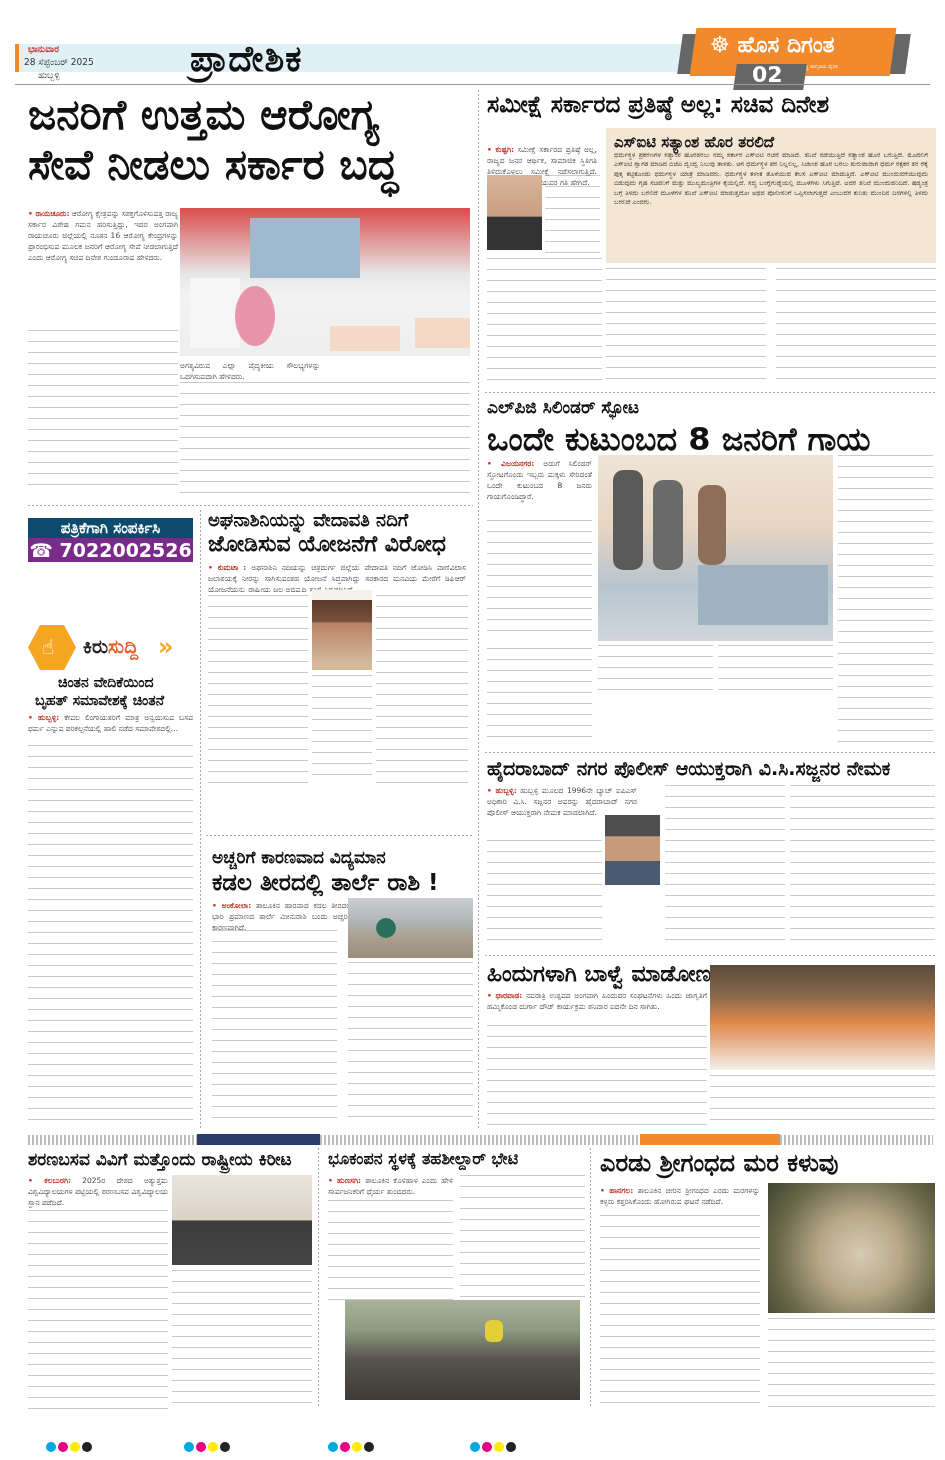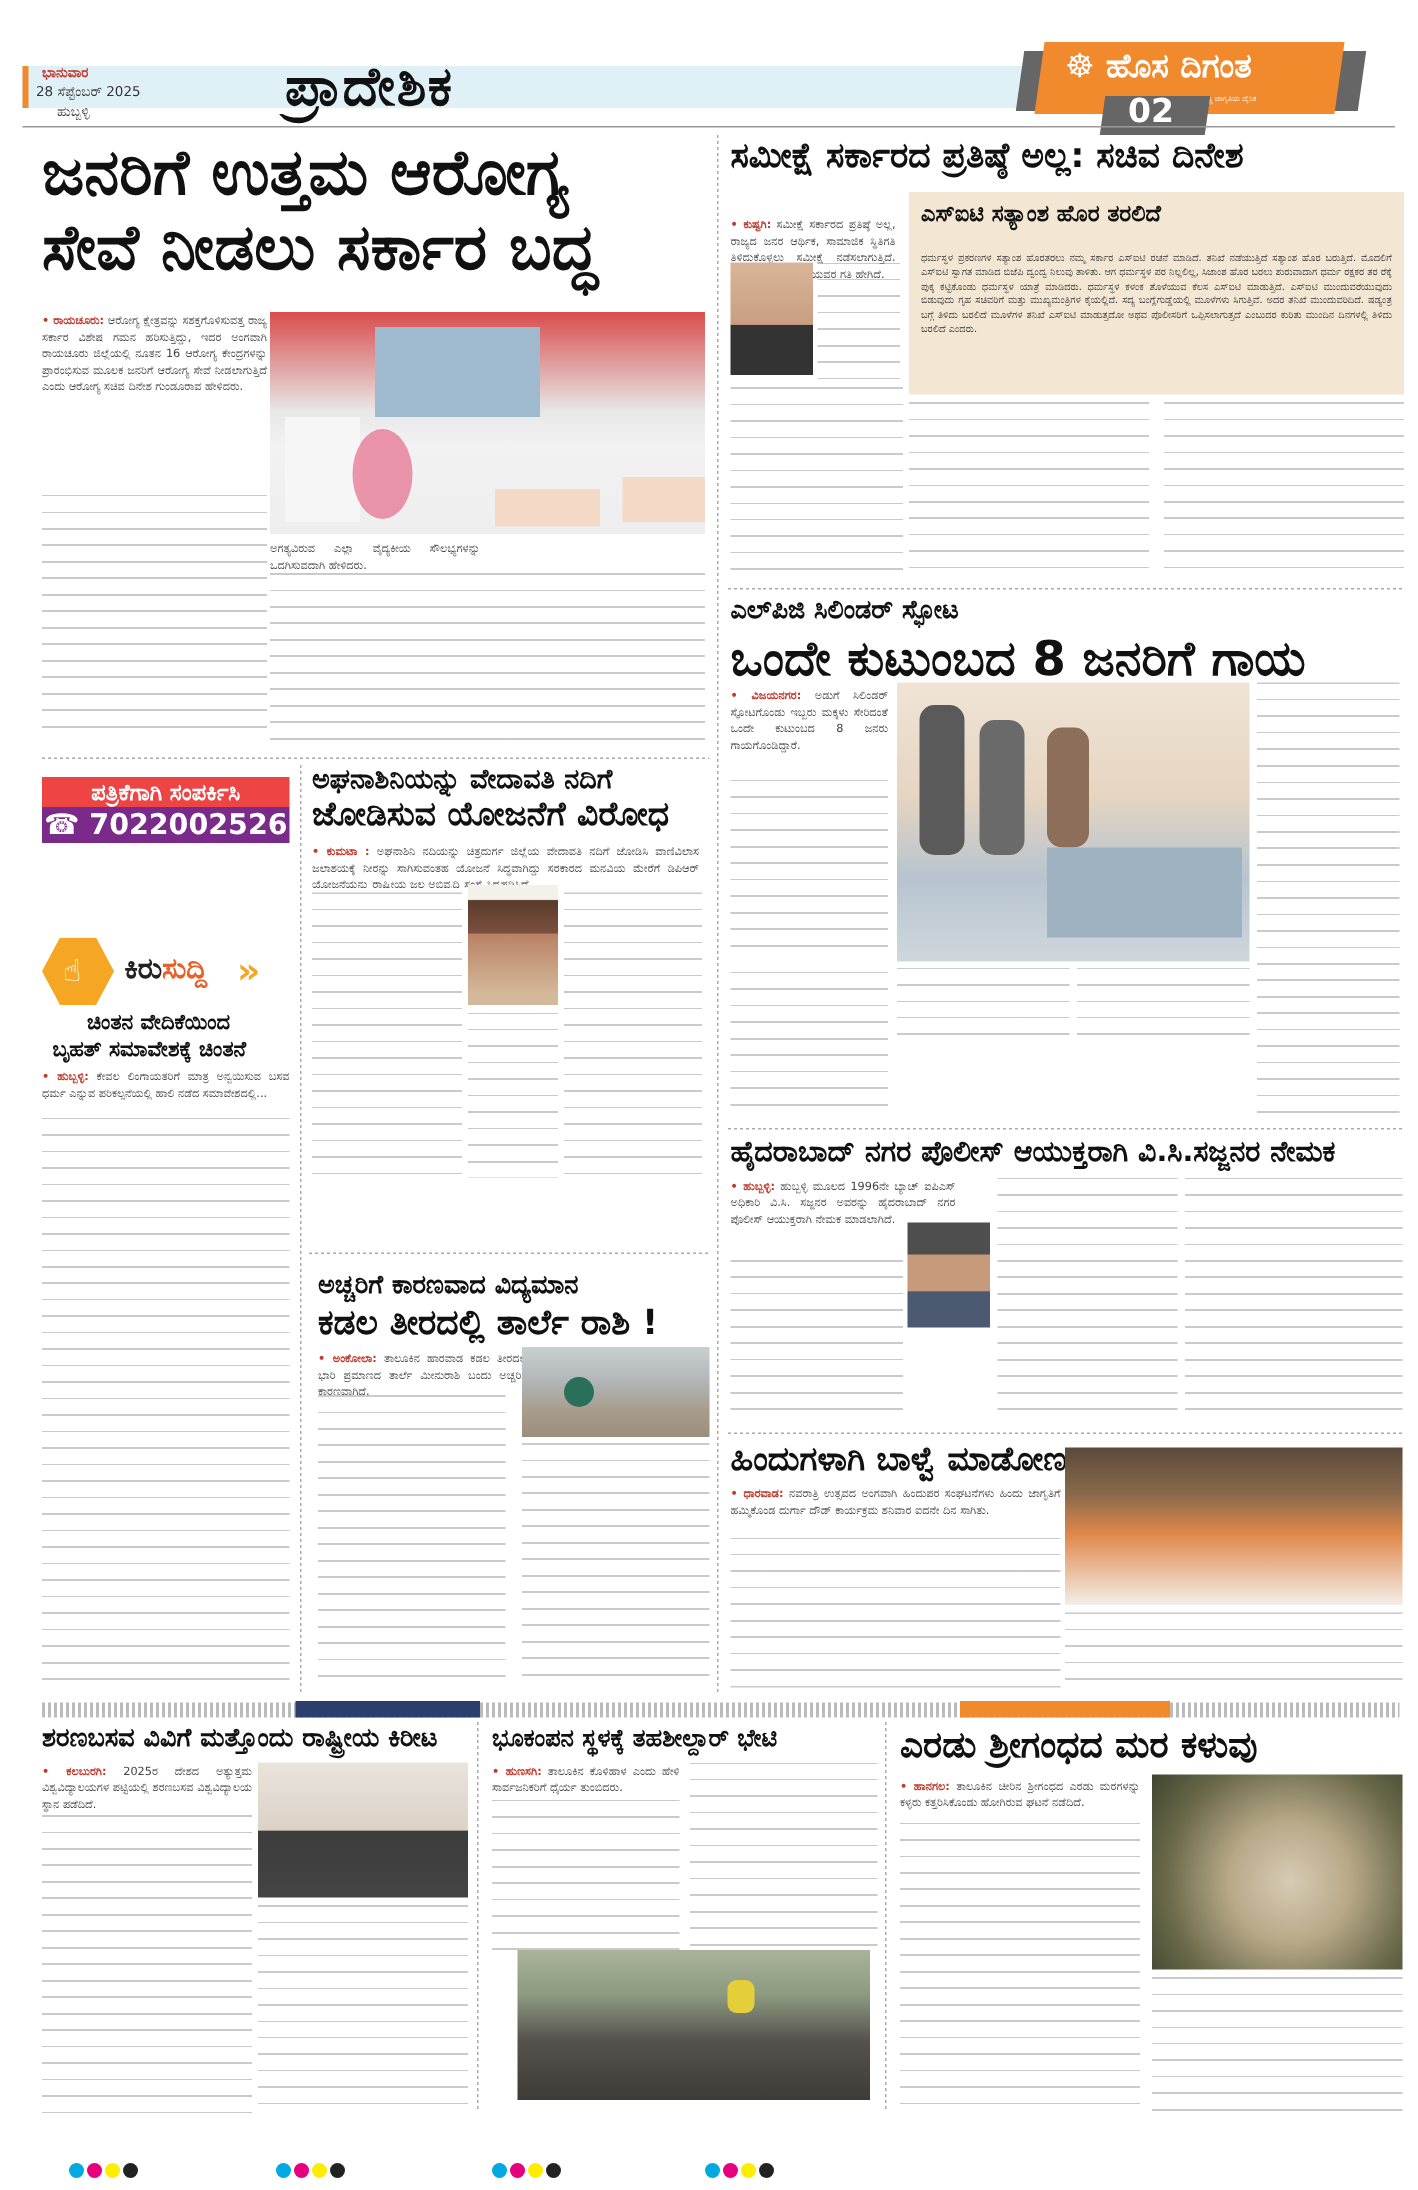--- a/index.html
+++ b/index.html
@@ -23,21 +23,21 @@
   
   .headline { font-weight: 900; color: #111; line-height: 1.1; }
   .body-text { font-size: 7.5px; line-height: 11px; color: #444; text-align: justify; }
   .dateline { color: #c0392b; font-weight: bold; }
   .photo { background: #b8b0a8; overflow: hidden; }
   .vrule { width: 1px; background: repeating-linear-gradient(to bottom, #aaa 0 2px, transparent 2px 4px); }
   .hrule { height: 1px; background: repeating-linear-gradient(to right, #aaa 0 2px, transparent 2px 4px); }
   .stripe { height: 10px; background: repeating-linear-gradient(to right, #bbb 0 2px, transparent 2px 4px); }
   .textfill { position: absolute; background: repeating-linear-gradient(to bottom, #8a8a8a 0 1px, transparent 1px 11px); opacity: .45; }
   .sidebar-box { background: #f3e6d2; }
-  .ad-title { background: #ef4444; color: #fff; font-weight: 900; font-size: 15px; text-align: center; }
+  .ad-title { background: #0c4a6e; color: #fff; font-weight: 900; font-size: 15px; text-align: center; }
   .ad-body { background: #fff35a; }
   .ad-phone { background: #7a2b8a; color: #fff; font-weight: 900; font-size: 19px; text-align: center; }
   .dot { width: 10px; height: 10px; border-radius: 50%; display: inline-block; margin-right: 2px; }
 </style>
 </head>
 <body>
 
 <div class="abs hdr-band"></div>
 <div class="abs hdr-band2"></div>
 <div class="abs hdr-bar"></div>
@@ -76,21 +76,21 @@
 
 <div class="abs headline" style="left:487px;top:92px;font-size:23px;">ಸಮೀಕ್ಷೆ ಸರ್ಕಾರದ ಪ್ರತಿಷ್ಠೆ ಅಲ್ಲ: ಸಚಿವ ದಿನೇಶ</div>
 <div class="abs body-text" style="left:487px;top:144px;width:110px;">
   <span class="dateline">• ಕುಷ್ಟಗಿ:</span>
   <span>ಸಮೀಕ್ಷೆ ಸರ್ಕಾರದ ಪ್ರತಿಷ್ಠೆ ಅಲ್ಲ, ರಾಜ್ಯದ ಜನರ ಆರ್ಥಿಕ, ಸಾಮಾಜಿಕ ಸ್ಥಿತಿಗತಿ ತಿಳಿದುಕೊಳ್ಳಲು ಸಮೀಕ್ಷೆ ನಡೆಸಲಾಗುತ್ತಿದೆ. ಇದರಿಂದ ಯಾವ ಜಾತಿಯವರ ಗತಿ ಹೇಗಿದೆ.</span>
 </div>
 <div class="abs photo" style="left:487px;top:175px;width:55px;height:75px;background:linear-gradient(180deg,#d8b59a 0,#c99e82 55%,#333 56%,#333 100%);"></div>
 <div class="textfill" style="left:545px;top:175px;width:55px;height:80px;"></div>
 <div class="textfill" style="left:487px;top:258px;width:115px;height:125px;"></div>
 <div class="abs sidebar-box" style="left:606px;top:128px;width:330px;height:135px;padding:6px 8px;">
-  <div class="headline" style="font-size:15px;margin-bottom:17px;">ಎಸ್‌ಐಟಿ ಸತ್ಯಾಂಶ ಹೊರ ತರಲಿದೆ</div>
+  <div class="headline" style="font-size:15px;margin-bottom:0;">ಎಸ್‌ಐಟಿ ಸತ್ಯಾಂಶ ಹೊರ ತರಲಿದೆ</div>
   <div class="body-text" style="font-size:6.5px;line-height:9.5px;color:#333;">ಧರ್ಮಸ್ಥಳ ಪ್ರಕರಣಗಳ ಸತ್ಯಾಂಶ ಹೊರತರಲು ನಮ್ಮ ಸರ್ಕಾರ ಎಸ್‌ಐಟಿ ರಚನೆ ಮಾಡಿದೆ. ತನಿಖೆ ನಡೆಯುತ್ತಿದೆ ಸತ್ಯಾಂಶ ಹೊರ ಬರುತ್ತಿದೆ. ಮೊದಲಿಗೆ ಎಸ್‌ಐಟಿ ಸ್ವಾಗತ ಮಾಡಿದ ಬಿಜೆಪಿ ದ್ವಂದ್ವ ನಿಲುವು ತಾಳಿತು. ಆಗ ಧರ್ಮಸ್ಥಳ ಪರ ನಿಲ್ಲಲಿಲ್ಲ, ಸಿಜಾಂಶ ಹೊರ ಬರಲು ಶುರುವಾದಾಗ ಧರ್ಮ ರಕ್ಷಕರ ತರ ರೆಕ್ಕೆ ಪುಕ್ಕ ಕಟ್ಟಿಕೊಂಡು ಧರ್ಮಸ್ಥಳ ಯಾತ್ರೆ ಮಾಡಿದರು. ಧರ್ಮಸ್ಥಳ ಕಳಂಕ ತೊಳೆಯುವ ಕೆಲಸ ಎಸ್‌ಐಟಿ ಮಾಡುತ್ತಿದೆ. ಎಸ್‌ಐಟಿ ಮುಂದುವರೆಯುವುದು ಬಿಡುವುದು ಗೃಹ ಸಚಿವರಿಗೆ ಮತ್ತು ಮುಖ್ಯಮಂತ್ರಿಗಳ ಕೈಯಲ್ಲಿದೆ. ಸದ್ಯ ಬಂಗ್ಲೆಗುಡ್ಡೆಯಲ್ಲಿ ಮೂಳೆಗಳು ಸಿಗುತ್ತಿವೆ. ಅದರ ತನಿಖೆ ಮುಂದುವರಿದಿದೆ. ಷಡ್ಯಂತ್ರ ಬಗ್ಗೆ ತಿಳಿದು ಬರಲಿದೆ ಮೂಳೆಗಳ ತನಿಖೆ ಎಸ್‌ಐಟಿ ಮಾಡುತ್ತದೋ ಅಥವ ಪೊಲೀಸರಿಗೆ ಒಪ್ಪಿಸಲಾಗುತ್ತದೆ ಎಂಬುದರ ಕುರಿತು ಮುಂದಿನ ದಿನಗಳಲ್ಲಿ ತಿಳಿದು ಬರಲಿದೆ ಎಂದರು.</div>
 </div>
 <div class="textfill" style="left:606px;top:268px;width:160px;height:115px;"></div>
 <div class="textfill" style="left:776px;top:268px;width:160px;height:115px;"></div>
 <div class="abs hrule" style="left:485px;top:392px;width:450px;"></div>
 
 <div class="abs headline" style="left:487px;top:398px;font-size:17px;font-weight:bold;">ಎಲ್‌ಪಿಜಿ ಸಿಲಿಂಡರ್ ಸ್ಫೋಟ</div>
 <div class="abs headline" style="left:487px;top:422px;font-size:32px;">ಒಂದೇ ಕುಟುಂಬದ 8 ಜನರಿಗೆ ಗಾಯ</div>
 <div class="abs body-text" style="left:487px;top:458px;width:105px;">
   <span class="dateline">• ವಿಜಯನಗರ:</span>

